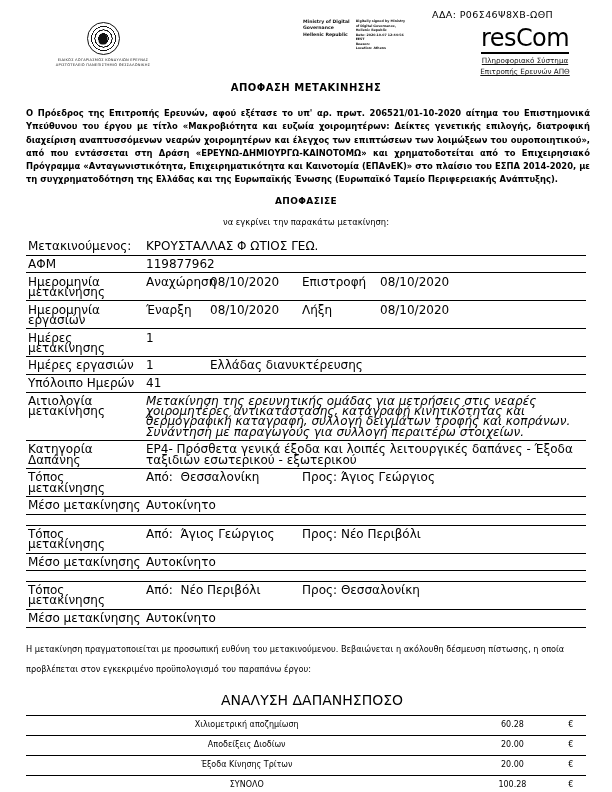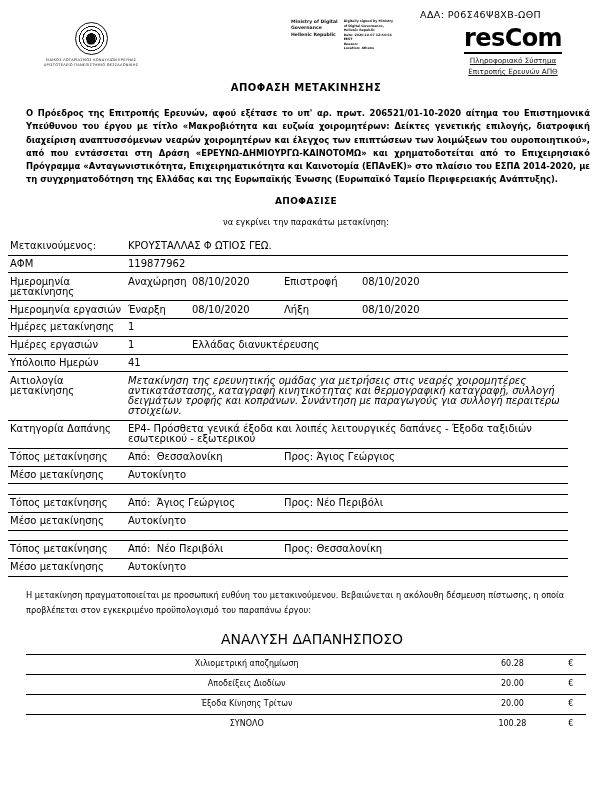--- a/index.html
+++ b/index.html
@@ -21,20 +21,21 @@
     position: relative;
     width: 612px;
     height: 792px;
     box-sizing: border-box;
   }
 
   
   .header {
     position: relative;
     height: 78px;
+    margin-left: 12px;
   }
 
   .ada-line {
     position: absolute;
     top: 9px;
     left: 420px;
     width: 180px;
     font-size: 9.5px;
     letter-spacing: 0.4px;
     white-space: nowrap;
@@ -107,21 +108,21 @@
   
   .rescom-block {
     position: absolute;
     top: 26px;
     left: 433px;
     width: 160px;
     text-align: center;
   }
   .rescom-word {
     font-size: 24px;
-    font-weight: bold;
+    font-weight: normal;
     letter-spacing: -0.6px;
     line-height: 25px;
     border-bottom: 2.2px solid #000;
     padding-bottom: 1px;
     display: inline-block;
   }
   .rescom-sub {
     font-size: 7.2px;
     line-height: 9.2px;
     margin-top: 2px;
@@ -158,22 +159,22 @@
   .approve-line {
     text-align: center;
     font-size: 8.4px;
     margin-top: 11px;
   }
 
   
   table.grid {
     border-collapse: collapse;
     width: 560px;
-    margin: 11px 0 0 8px;
-    font-size: 10px;
+    margin: 11px 0 0 26px;
+    font-size: 12px;
     table-layout: fixed;
   }
   table.grid td {
     vertical-align: top;
     padding: 3.2px 2px 3.4px 2px;
     line-height: 10.2px;
   }
   .c-label { width: 118px; }
   .c-a     { width: 64px; }
   .c-b     { width: 92px; }
@@ -191,21 +192,21 @@
     padding: 0;
     height: 3px;
     line-height: 0;
     font-size: 0;
   }
 
   
   .note {
     margin: 11px 22px 0 26px;
     font-size: 8.2px;
-    line-height: 15px;
+    line-height: 20px;
     text-align: left;
   }
 
   
   .cost-head {
     margin: 13px 26px 0 26px;
     display: flex;
     justify-content: center;
     font-size: 14px;
     padding: 0 6px 0 18px;

